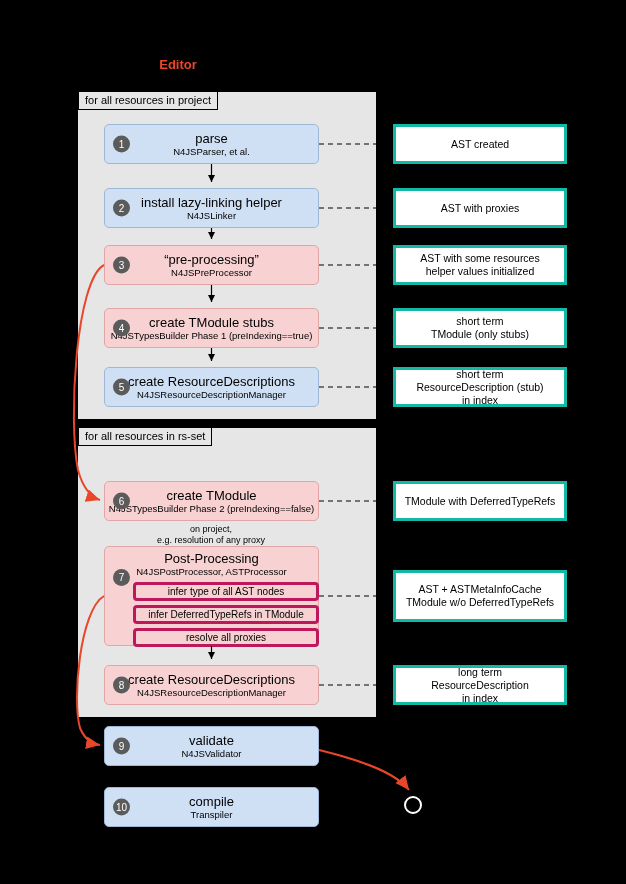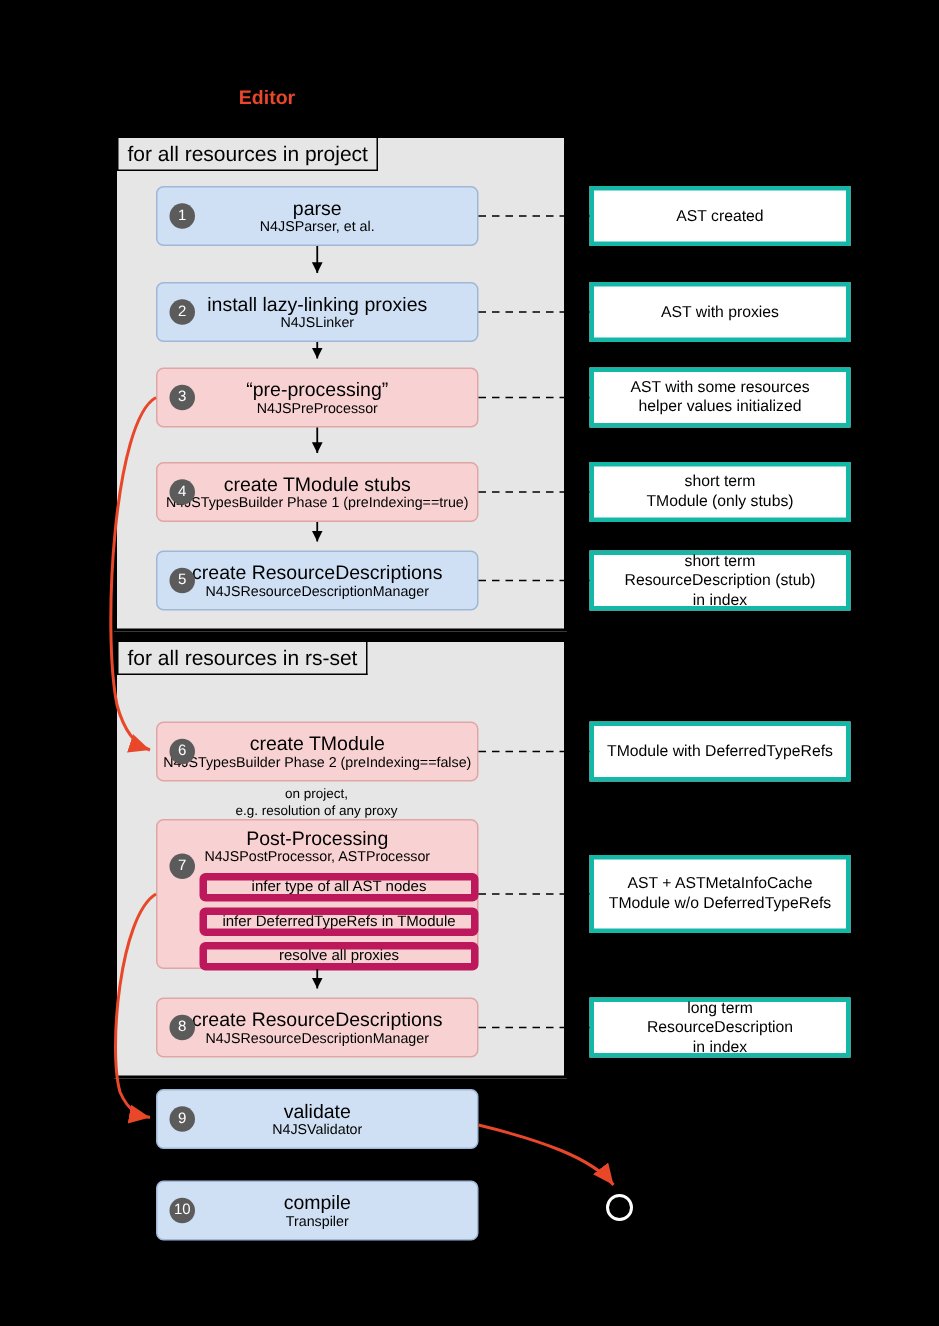--- a/index.html
+++ b/index.html
@@ -2,31 +2,31 @@
 <html><head>
 <meta charset="utf-8">
 <style>
   html,body{margin:0;padding:0;background:#000;}
   body{width:626px;height:884px;position:relative;font-family:"Liberation Sans",sans-serif;overflow:hidden;}
   .canvas{position:absolute;left:0;top:0;width:626px;height:884px;background:#000;padding-left:40px;}
 
   .title{position:absolute;left:148px;top:57px;width:60px;text-align:center;color:#e8472a;font-size:13px;font-weight:bold;}
 
   .group{position:absolute;background:#e6e6e6;border:2px solid #000;}
-  .group-label{position:absolute;background:#e6e6e6;border:1px solid #000;border-top:none;font-size:14px;color:#000;padding:2px 6px 3px 6px;white-space:nowrap;}
+  .group-label{position:absolute;background:#e6e6e6;border:1px solid #000;border-top:none;font-size:11px;color:#000;padding:2px 6px 3px 6px;white-space:nowrap;}
 
   .node{position:absolute;border:1px solid #9a9a9a;border-radius:5px;box-sizing:border-box;display:flex;flex-direction:column;align-items:center;justify-content:center;}
   .node.blue{background:#cfe0f5;border-color:#9fb7d6;}
   .node.pink{background:#f8d2d2;border-color:#e0a5a5;}
   .node .n-title{font-size:13px;color:#000;line-height:15px;}
   .node .n-sub{font-size:9.5px;color:#000;line-height:12px;}
 
   .badge{position:absolute;left:8px;top:50%;transform:translateY(-50%);width:17px;height:17px;border-radius:50%;background:#5b5b5b;color:#fff;font-size:10px;display:flex;align-items:center;justify-content:center;font-family:"Liberation Sans",sans-serif;}
 
-  .inner{position:absolute;left:28px;box-sizing:border-box;height:19px;background:#f8d2d2;border:5px solid #be185d;border-radius:4px;display:flex;align-items:center;justify-content:center;font-size:10px;color:#000;width:186px;}
+  .inner{position:absolute;left:28px;box-sizing:border-box;height:19px;background:#f8d2d2;border:3px solid #be185d;border-radius:4px;display:flex;align-items:center;justify-content:center;font-size:10px;color:#000;width:186px;}
 
   .callout{position:absolute;background:#fff;border:3px solid #14b8a6;box-sizing:border-box;display:flex;flex-direction:column;align-items:center;justify-content:center;text-align:center;font-size:10.5px;line-height:13px;color:#000;}
 
   .note{position:absolute;font-size:9px;color:#000;text-align:center;line-height:11px;}
 
   .endcircle{position:absolute;width:18px;height:18px;border-radius:50%;border:2px solid #fff;background:#000;box-sizing:border-box;}
   .endcircle:after{content:"";position:absolute;left:2px;top:2px;right:2px;bottom:2px;border-radius:50%;border:1px solid #000;}
 
   svg.overlay{position:absolute;left:0;top:0;width:626px;height:884px;pointer-events:none;}
 </style>
@@ -41,21 +41,21 @@
   <div class="group-label" style="left:78px;top:92px;">for all resources in project</div>
 
   <div class="node blue" style="left:104px;top:124px;width:215px;height:40px;">
     <div class="badge">1</div>
     <div class="n-title">parse</div>
     <div class="n-sub">N4JSParser, et al.</div>
   </div>
 
   <div class="node blue" style="left:104px;top:188px;width:215px;height:40px;">
     <div class="badge">2</div>
-    <div class="n-title">install lazy-linking proxies</div>
+    <div class="n-title">install lazy-linking helper</div>
     <div class="n-sub">N4JSLinker</div>
   </div>
 
   <div class="node pink" style="left:104px;top:245px;width:215px;height:40px;">
     <div class="badge">3</div>
     <div class="n-title">“pre-processing”</div>
     <div class="n-sub">N4JSPreProcessor</div>
   </div>
 
   <div class="node pink" style="left:104px;top:308px;width:215px;height:40px;">

